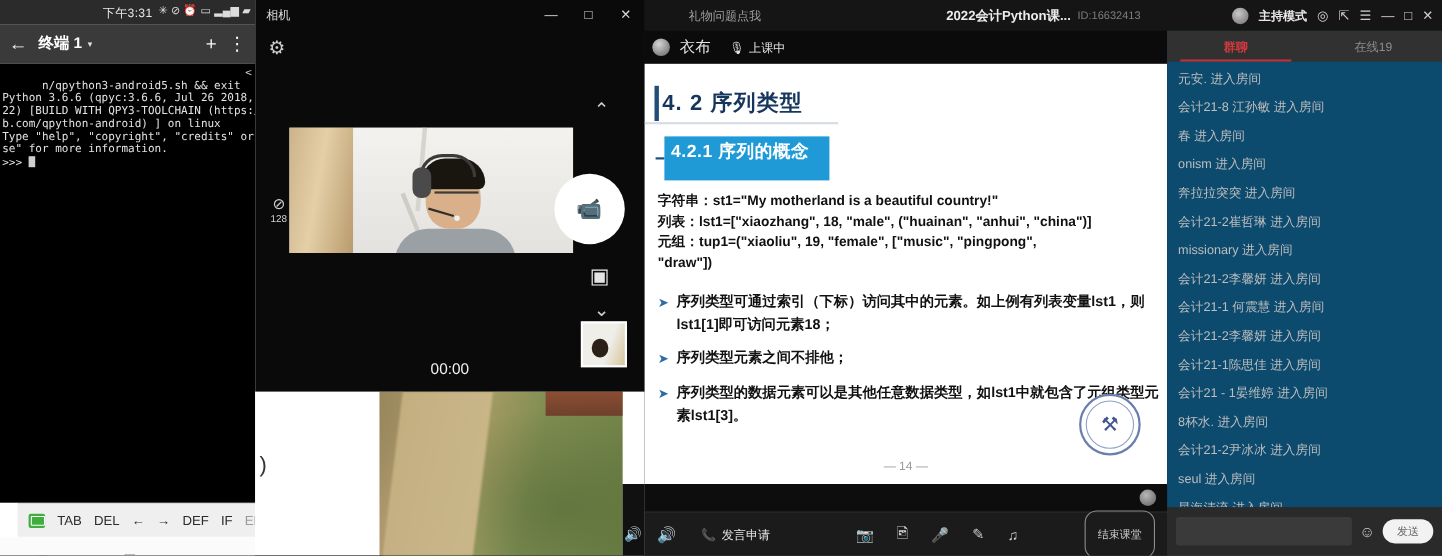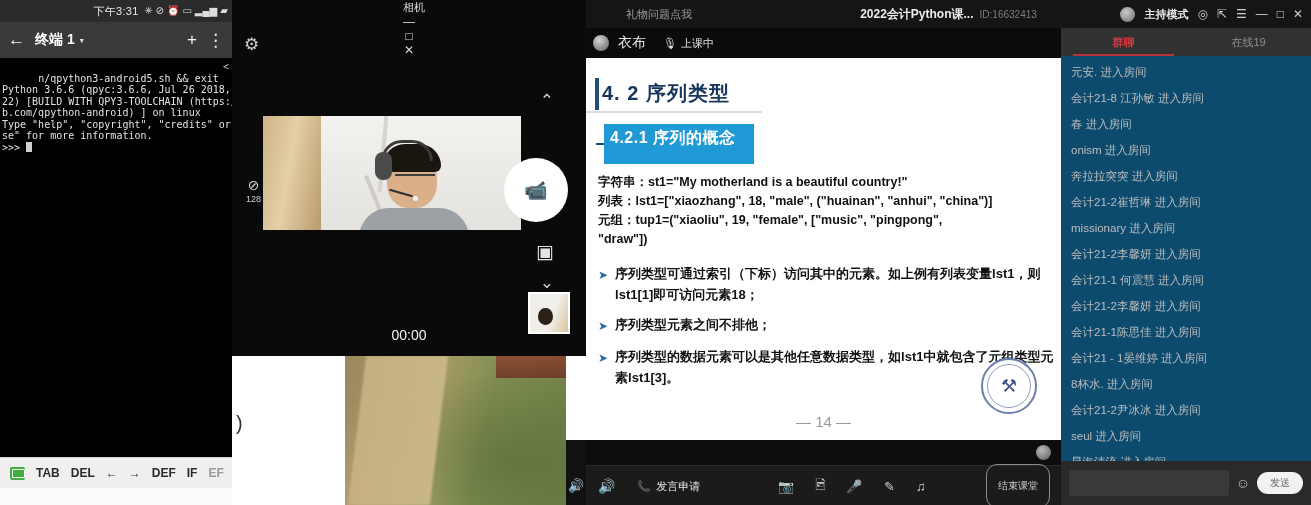--- a/index.html
+++ b/index.html
@@ -37,21 +37,21 @@
     font-family: "DejaVu Sans Mono", "Liberation Mono", monospace;
     font-size: 10px; line-height: 11.5px;
     padding: 3px 2px 0 2px; height: 396px; position: relative;
     white-space: pre; overflow: hidden;
   }
   .term .lt { position:absolute; right:3px; top:3px; color:#cfcfcf;}
   .term .cursor { display:inline-block; width:6px; height:10px; background:#cfcfcf; vertical-align:-1px;}
   .phone-keybar {
     height: 30px; background: #efefef; border-top:1px solid #d6d6d6;
     display: flex; align-items: center; gap: 11px; padding-left: 10px;
-    font-size: 12px; font-weight: 700; color: #2b2b2b; overflow:hidden;
+    font-size: 12px; font-weight: 400; color: #2b2b2b; overflow:hidden;margin-left:16px;
   }
   .phone-keybar .kb-green {
     width: 15px; height: 13px; background: #3fae3f; border-radius: 2px;
     position: relative; flex: none;
   }
   .phone-keybar .kb-green:after{
     content:""; position:absolute; left:2px; top:2px; width:11px; height:7px;
     border:1px solid #fff; border-radius:1px;
   }
   .phone-keybar .faded { color:#9a9a9a;}
@@ -60,21 +60,21 @@
     display:flex; align-items:center; justify-content: space-around;
     color:#555; font-size: 15px;
   }
   .phone-navbar span{ opacity:.75;}
 
   
   .camwin {
     position: absolute; left: 232px; top: 0; width: 354px; height: 356px;
     background: #0a0a0a; border-right:1px solid #1c1c1c;
   }
-  .cam-titlebar { height: 26px; display:flex; align-items:center; color:#dcdcdc;flex-direction:column; }
+  .cam-titlebar { height: 26px; display:flex; align-items:center; color:#dcdcdc; }
   .cam-titlebar .cam-title { font-size: 11px; padding-left: 10px;}
   .cam-titlebar .sp { flex:1;}
   .cam-titlebar .wbtn {
     width: 34px; height: 26px; display:flex; align-items:center; justify-content:center;
     font-size: 12px; color:#d8d8d8;
   }
   .cam-gear { position:absolute; left:12px; top:34px; font-size:17px; color:#cfcfcf;}
   .cam-left-ind { position:absolute; left:14px; top:178px; text-align:center; color:#d2d2d2;}
   .cam-left-ind .gl{ font-size:14px; display:block; line-height:14px;}
   .cam-left-ind .num{ font-size:9px; display:block; margin-top:2px;}
@@ -183,21 +183,21 @@
     padding: 4px 18px 15px 6px; letter-spacing:.5px;
   }
   .slide .codeblock{
     margin: 9px 0 0 12px; font-size:12.5px; color:#111; line-height:19px; font-weight:700;
     width: 458px;
   }
   .slide .bullets{ margin: 14px 0 0 12px; }
   .slide .bl{ display:flex; gap:7px; margin-bottom:9px; font-size:13px; color:#111; font-weight:700; line-height:21px;}
   .slide .bl .arw{ color:#2b6ca3; font-size:12px; padding-top:2px;}
   .slide .pagenum{
-    position:absolute; left:0; right:0; bottom:10px; text-align:center; color:#9a9a9a; font-size:15px;
+    position:absolute; left:0; right:0; bottom:10px; text-align:center; color:#9a9a9a; font-size:11px;
   }
   .slide .seal{
     position:absolute; right:24px; bottom:26px; width:52px; height:52px; border-radius:50%;
     border:2px solid #6b7fae; color:#42558c; display:flex; align-items:center; justify-content:center;
     font-size:18px; background:#fff;
   }
   .slide .seal:before{
     content:""; position:absolute; left:4px; top:4px; right:4px; bottom:4px;
     border:1px solid #8fa0c6; border-radius:50%;
   }

